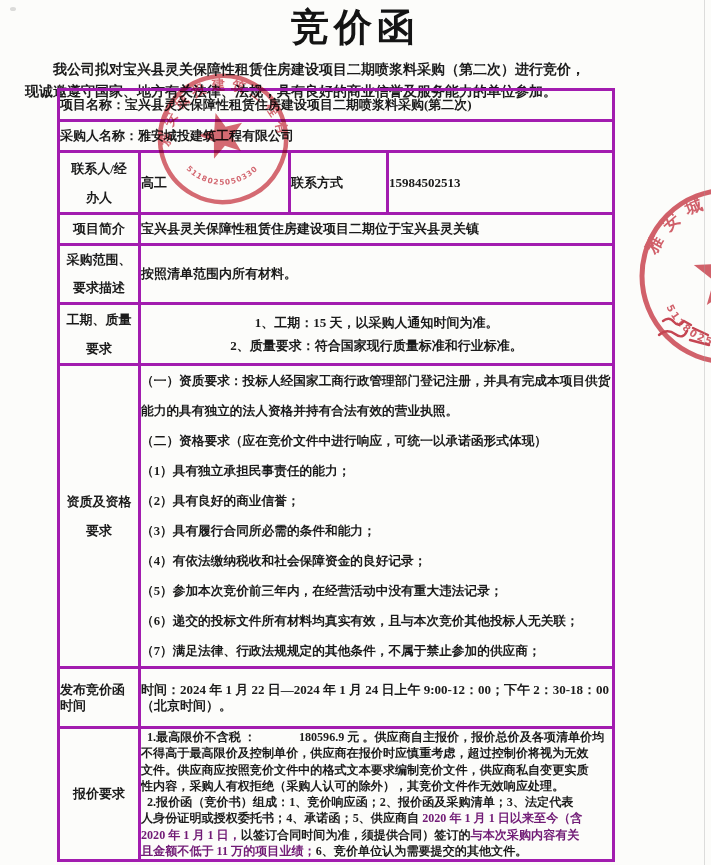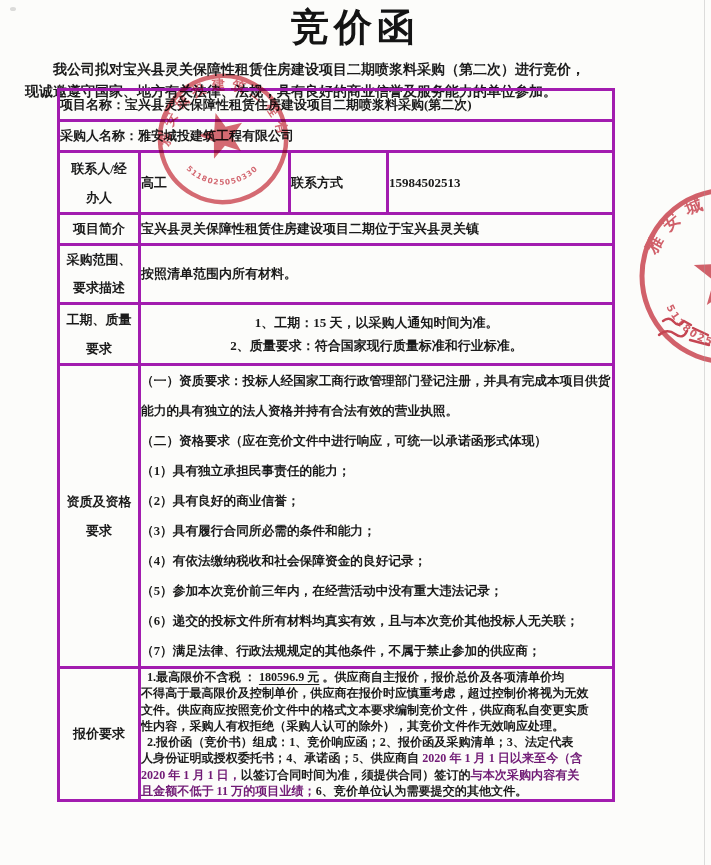--- a/index.html
+++ b/index.html
@@ -38,21 +38,21 @@
   td.top{vertical-align:top;}
   .pt8{padding-top:8px;}
   .pt6{padding-top:6px;}
   .pt4{padding-top:4px;}
   .content .ln{white-space:pre;}
   .quality .ln{line-height:23px;text-align:center;}
   .qual .ln{line-height:30px;font-size:12.7px;}
   .time .ln{line-height:15.5px;}
   .offer .ln{line-height:16.3px;font-size:12.1px;}
   .offer .gray{color:#701a75;}
-  .offer .ul{text-decoration:underline;text-underline-offset:3px;}
+  .offer .ul{text-underline-offset:3px;margin-left:40px;}
   
   .seal{position:absolute;mix-blend-mode:multiply;}
   .seal1{left:153px;top:69px;width:140px;height:140px;transform:rotate(-16deg);opacity:.85;}
   .seal2{left:633px;top:181px;width:190px;height:190px;opacity:.9;}
   .seal-ring{fill:none;stroke:#d0515c;}
   .seal-star{fill:#d0515c;}
   .seal-co,.seal-no{fill:#cf4f5b;font-family:"DejaVu Sans","Liberation Sans",sans-serif;font-weight:bold;}
   .s1co{font-size:13.5px;letter-spacing:5.5px;}
   .s1no{font-size:7.5px;letter-spacing:1px;}
   .s2co{font-size:17px;letter-spacing:9px;}
@@ -134,20 +134,30 @@
             <div class="ln">（二）资格要求（应在竞价文件中进行响应，可统一以承诺函形式体现）</div>
             <div class="ln">（1）具有独立承担民事责任的能力；</div>
             <div class="ln">（2）具有良好的商业信誉；</div>
             <div class="ln">（3）具有履行合同所必需的条件和能力；</div>
             <div class="ln">（4）有依法缴纳税收和社会保障资金的良好记录；</div>
             <div class="ln">（5）参加本次竞价前三年内，在经营活动中没有重大违法记录；</div>
             <div class="ln">（6）递交的投标文件所有材料均真实有效，且与本次竞价其他投标人无关联；</div>
             <div class="ln">（7）满足法律、行政法规规定的其他条件，不属于禁止参加的供应商；</div>
           </td>
     </tr>
+    <tr style="height:60px">
+      <td class="lbl-top lh16">
+            <div class="ln">发布竞价函</div>
+            <div class="ln">时间</div>
+          </td>
+      <td class="val content time top pt6" colspan="3">
+            <div class="ln">时间：2024 年 1 月 22 日—2024 年 1 月 24 日上午 9:00-12：00；下午 2：30-18：00</div>
+            <div class="ln">（北京时间）。</div>
+          </td>
+    </tr>
     <tr style="height:132px">
       <td class="lbl">
             <div class="ln">报价要求</div>
           </td>
       <td class="val content offer top pt4" colspan="3">
             <div class="ln"><span>  1.最高限价不含税 ： </span><span class="ul">180596.9 元</span><span> 。供应商自主报价，报价总价及各项清单价均</span></div>
             <div class="ln"><span>不得高于最高限价及控制单价，供应商在报价时应慎重考虑，超过控制价将视为无效</span></div>
             <div class="ln"><span>文件。供应商应按照竞价文件中的格式文本要求编制竞价文件，供应商私自变更实质</span></div>
             <div class="ln"><span>性内容，采购人有权拒绝（采购人认可的除外），其竞价文件作无效响应处理。</span></div>
             <div class="ln"><span>  2.报价函（竞价书）组成：1、竞价响应函；2、报价函及采购清单；3、法定代表</span></div>

